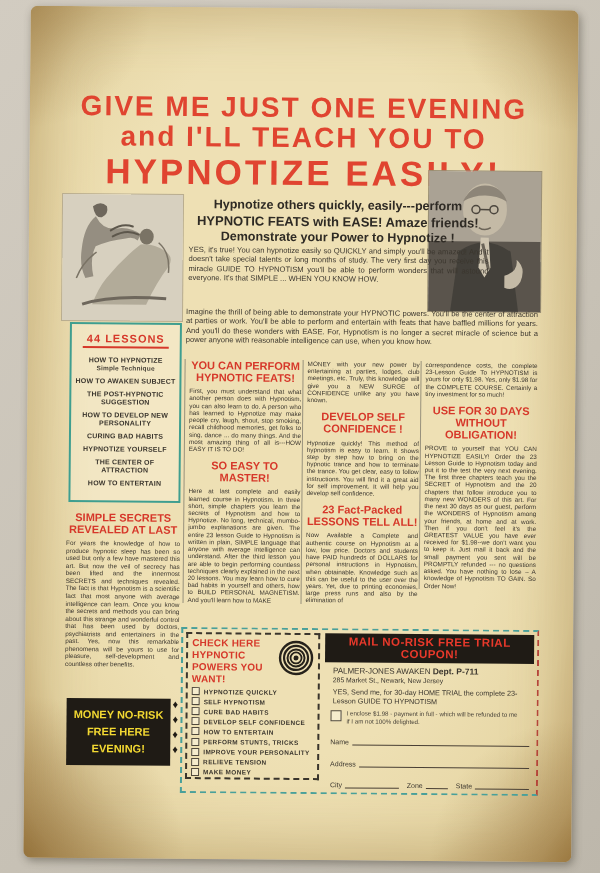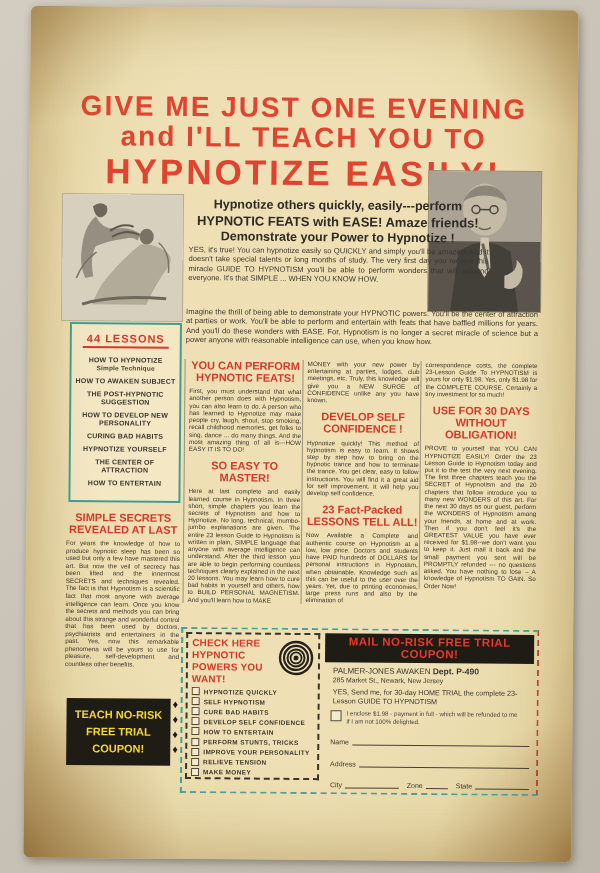--- a/index.html
+++ b/index.html
@@ -146,23 +146,23 @@
       <div class="lesson">THE CENTER OF ATTRACTION</div>
       <div class="lesson">HOW TO ENTERTAIN</div>
     </div>
 
     <div class="secrets">
       <div class="secrets-title">SIMPLE SECRETS REVEALED AT LAST</div>
       <div class="secrets-body">For years the knowledge of how to produce hypnotic sleep has been so used but only a few have mastered this art. But now the veil of secrecy has been lifted and the innermost SECRETS and techniques revealed. The fact is that Hypnotism is a scientific fact that most anyone with average intelligence can learn. Once you know the secrets and methods you can bring about this strange and wonderful control that has been used by doctors, psychiatrists and entertainers in the past. Yes, now this remarkable phenomena will be yours to use for pleasure, self-development and countless other benefits.</div>
     </div>
 
     <div class="mailbox">
-      <div>TEACH NO-RISK</div>
-      <div>FREE TRIAL</div>
-      <div>COUPON!</div>
+      <div>MONEY NO-RISK</div>
+      <div>FREE HERE</div>
+      <div>EVENING!</div>
     </div>
     <div class="arrows">
       <span>♦</span>
       <span>♦</span>
       <span>♦</span>
       <span>♦</span>
     </div>
 
     <div class="col col1">
       <div class="colhead first">YOU CAN PERFORM HYPNOTIC FEATS!</div>
@@ -232,21 +232,21 @@
         <div class="cb-row">
             <span class="cb-box"></span>
             <span class="cb-label">MAKE MONEY</span>
           </div>
       </div>
 
       <div class="form">
         <div class="banner">MAIL NO-RISK FREE TRIAL COUPON!</div>
         <div class="company">
           <span>PALMER-JONES AWAKEN</span>
-          <b>Dept. P-490</b>
+          <b>Dept. P-711</b>
         </div>
         <div class="addr">285 Market St., Newark, New Jersey</div>
         <div class="yesline">YES, Send me, for 30-day HOME TRIAL the complete 23-Lesson GUIDE TO HYPNOTISM</div>
         <div class="enclose">
           <span class="enc-box"></span>
           <span class="enc-text">I enclose $1.98 - payment in full - which will be refunded to me if I am not 100% delighted.</span>
         </div>
         <div class="frow name">
           <span class="flabel">Name</span>
           <span class="fline"></span>

